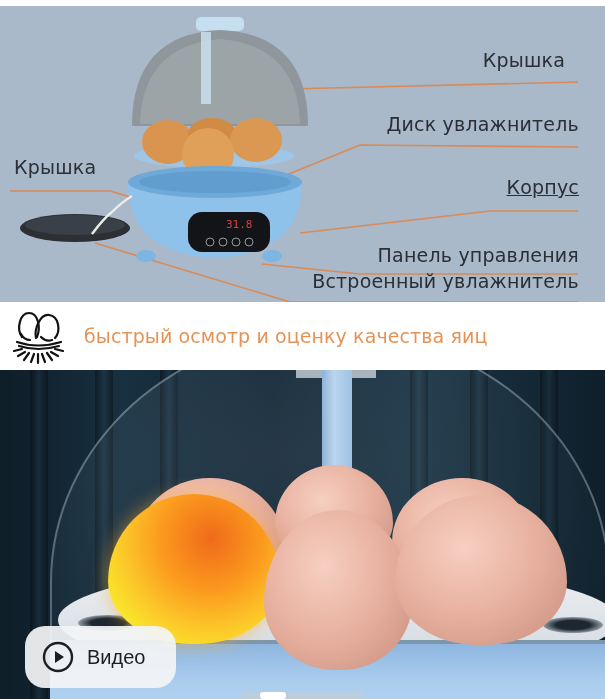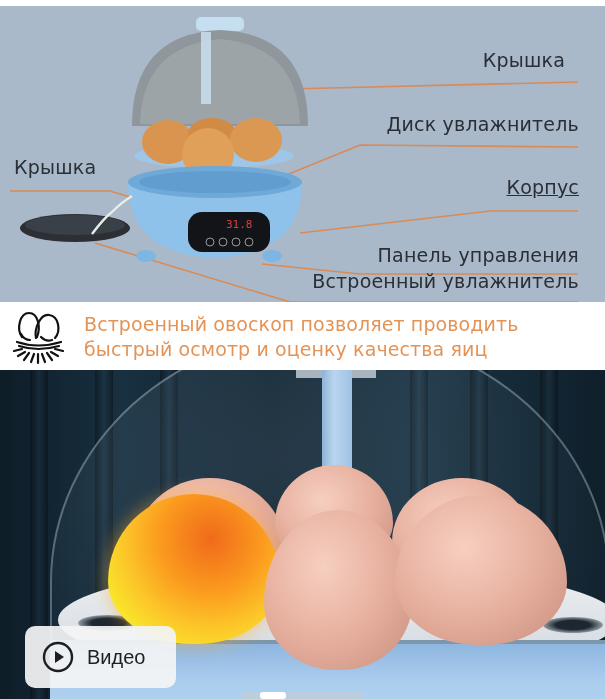--- a/index.html
+++ b/index.html
@@ -69,21 +69,21 @@
     background: radial-gradient(ellipse at 40% 35%, #f6cfc1 0%, #e9b3a2 45%, #c98e7d 100%);
   }
   .egg-glow {
     position: absolute; border-radius: 50% 50% 48% 48% / 58% 58% 42% 42%;
     background: radial-gradient(ellipse at 60% 30%, #f06a1a 0%, #fb9a1e 35%, #fcc629 60%, #f8ef2a 85%, #e6a41a 100%);
     box-shadow: 0 0 18px rgba(255,170,40,0.55);
   }
 
   .video-button {
     position: absolute; left: 25px; top: 626px; width: 151px; height: 62px;
-    background: rgba(243,244,245,0.93); border-radius: 10px;
+    background: rgba(243,244,245,0.93); border-radius: 20px;
     display: flex; align-items: center; cursor: pointer;
   }
   .video-button .play-icon { margin-left: 17px; width: 32px; height: 32px; flex: none; }
   .video-button .video-label { margin-left: 13px; font-size: 20px; color: #1d1f22; font-family: "Liberation Sans", sans-serif; }
 
   .carousel-indicator {
     position: absolute; left: 242px; top: 692px; width: 122px; height: 7px;
     background: rgba(190,205,218,0.8); border-radius: 2px;
   }
   .carousel-indicator .active {
@@ -159,21 +159,20 @@
         <line x1="16" y1="53" x2="21" y2="46"></line>
           <line x1="23" y1="55" x2="26" y2="47"></line>
         <line x1="30" y1="56" x2="30" y2="47"></line>
           <line x1="37" y1="55" x2="34" y2="47"></line>
         <line x1="44" y1="53" x2="39" y2="46"></line>
           <line x1="50" y1="49" x2="43" y2="45"></line>
         <line x1="55" y1="44" x2="47" y2="42"></line>
       </g>
     </svg>
     <div class="caption-text">
-      <div>Встроенный овоскоп позволяет проводить</div>
       <div>быстрый осмотр и оценку качества яиц</div>
     </div>
   </div>
 
   <div class="panel-photo">
     <div class="curtain" style="left:30px"></div>
     <div class="curtain" style="left:95px"></div>
     <div class="curtain" style="left:160px"></div>
     <div class="curtain" style="left:410px"></div>
     <div class="curtain" style="left:470px"></div>

